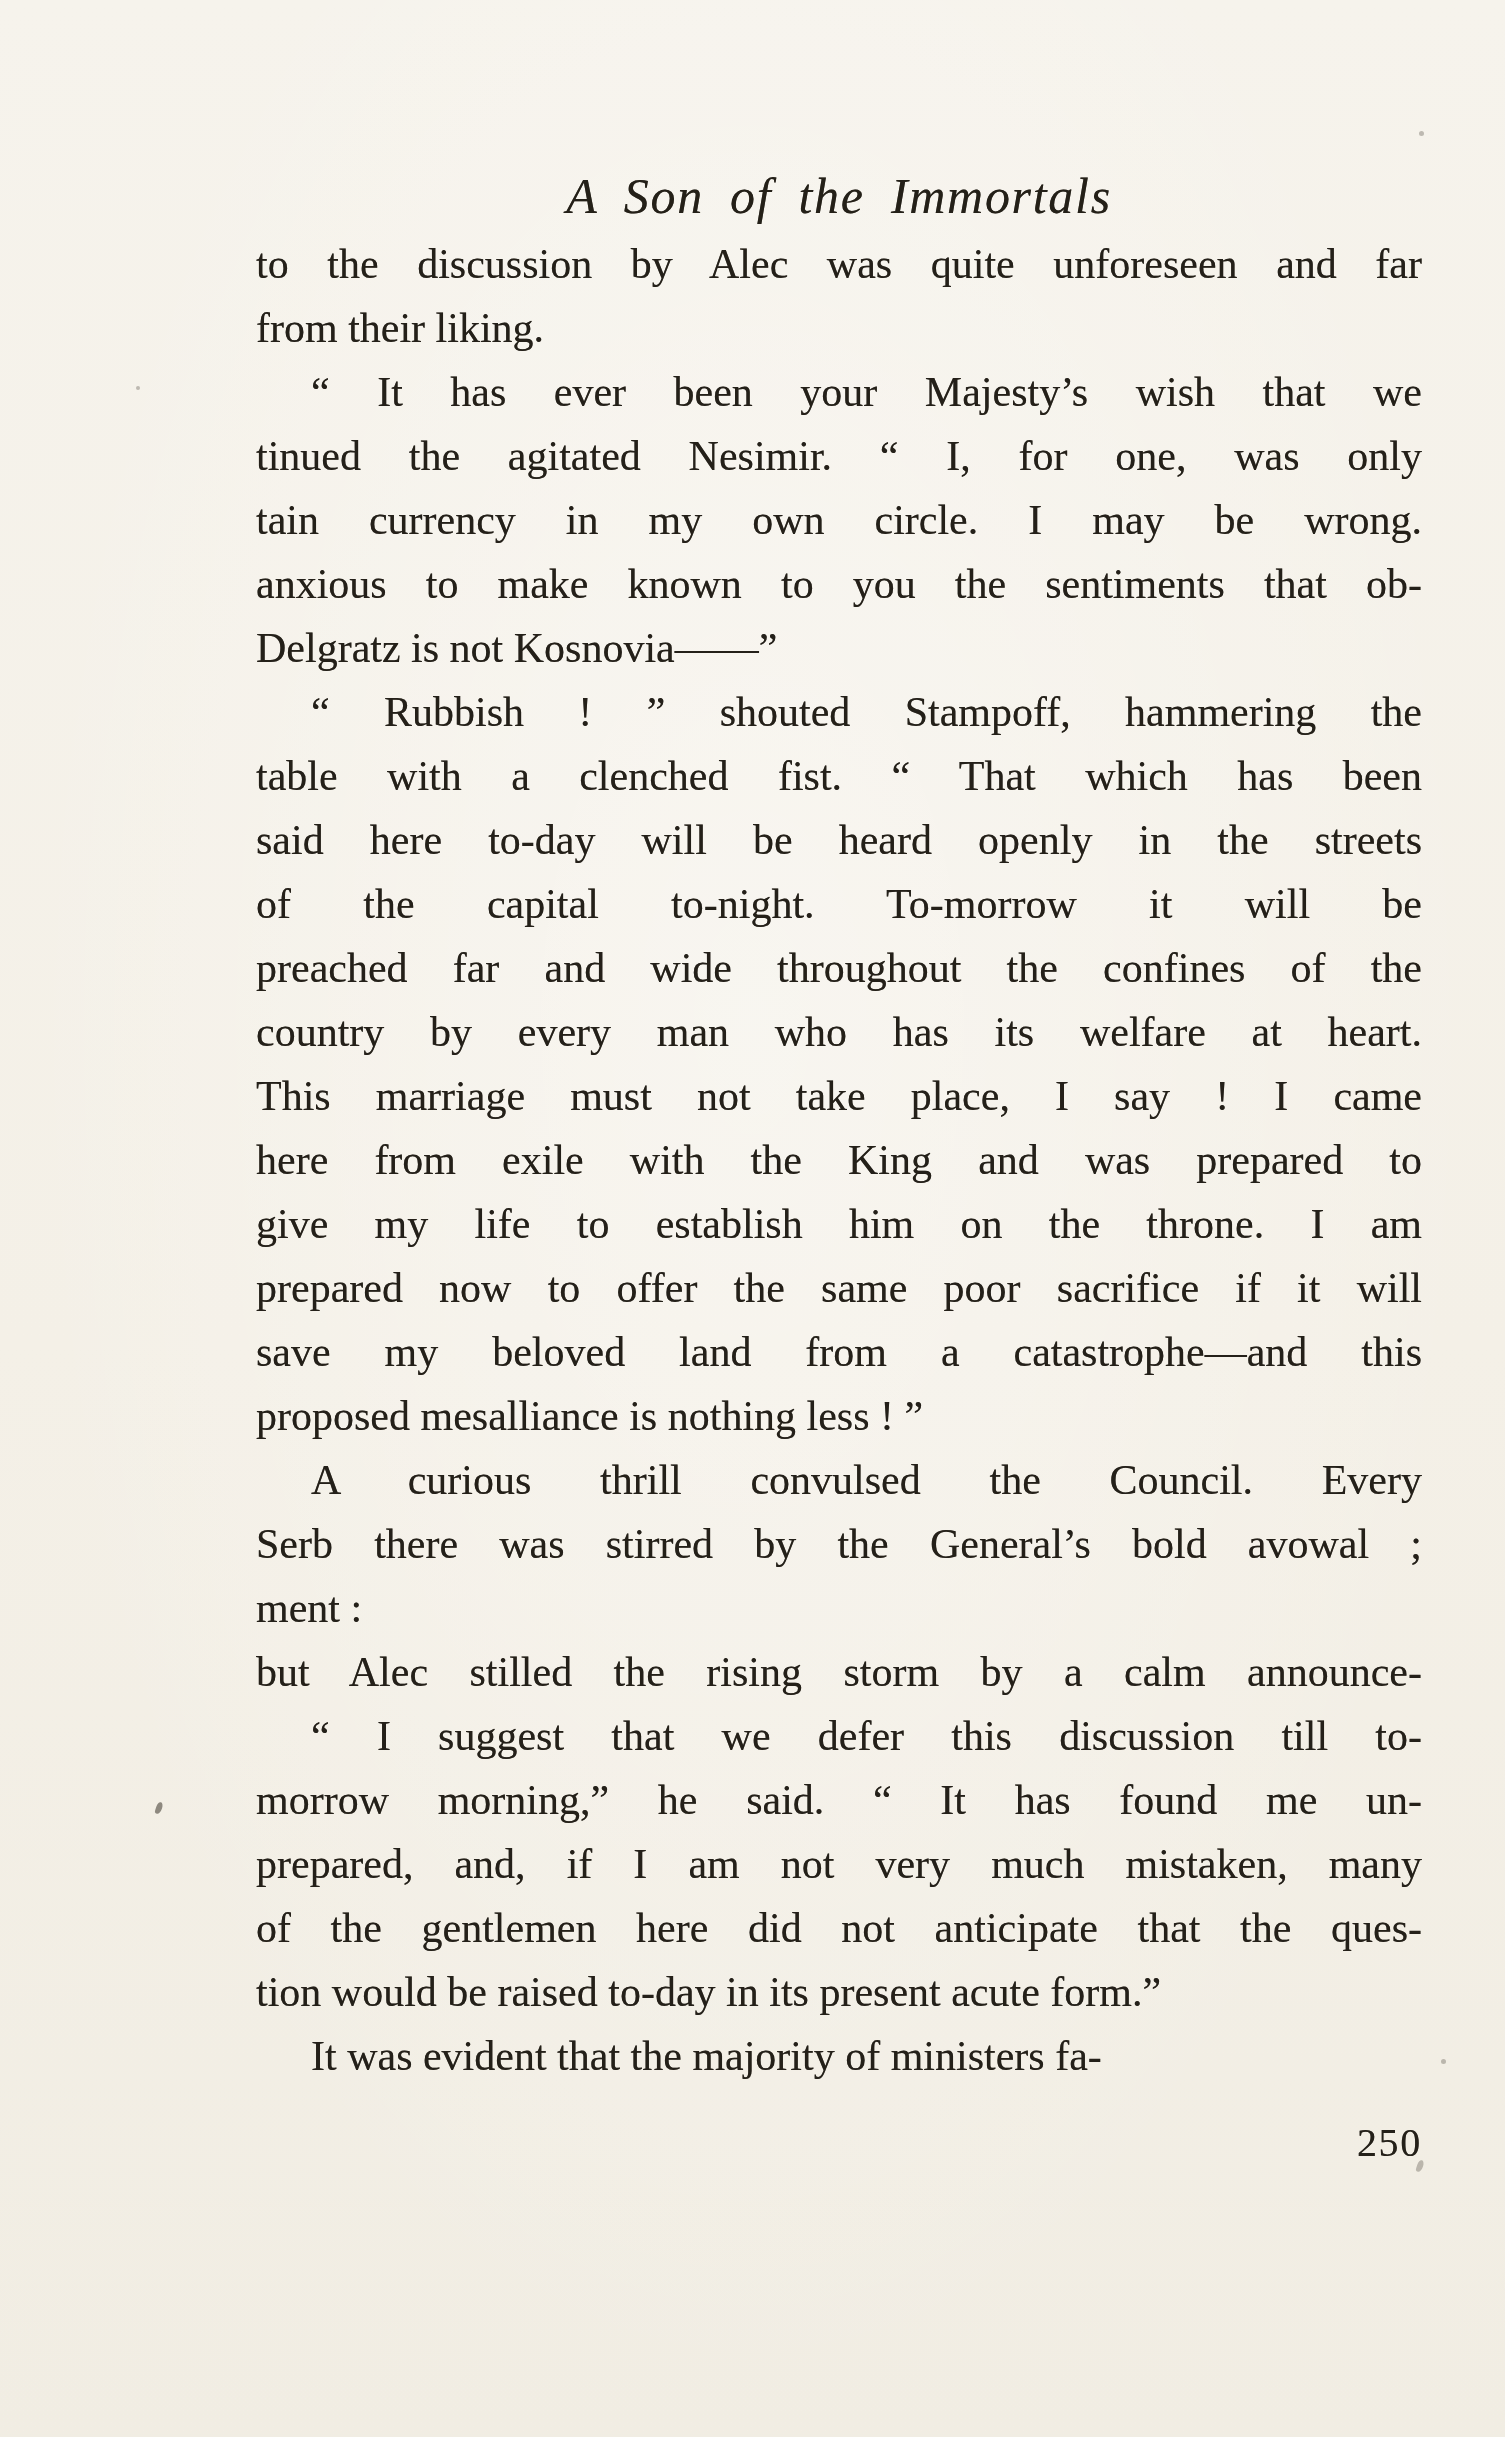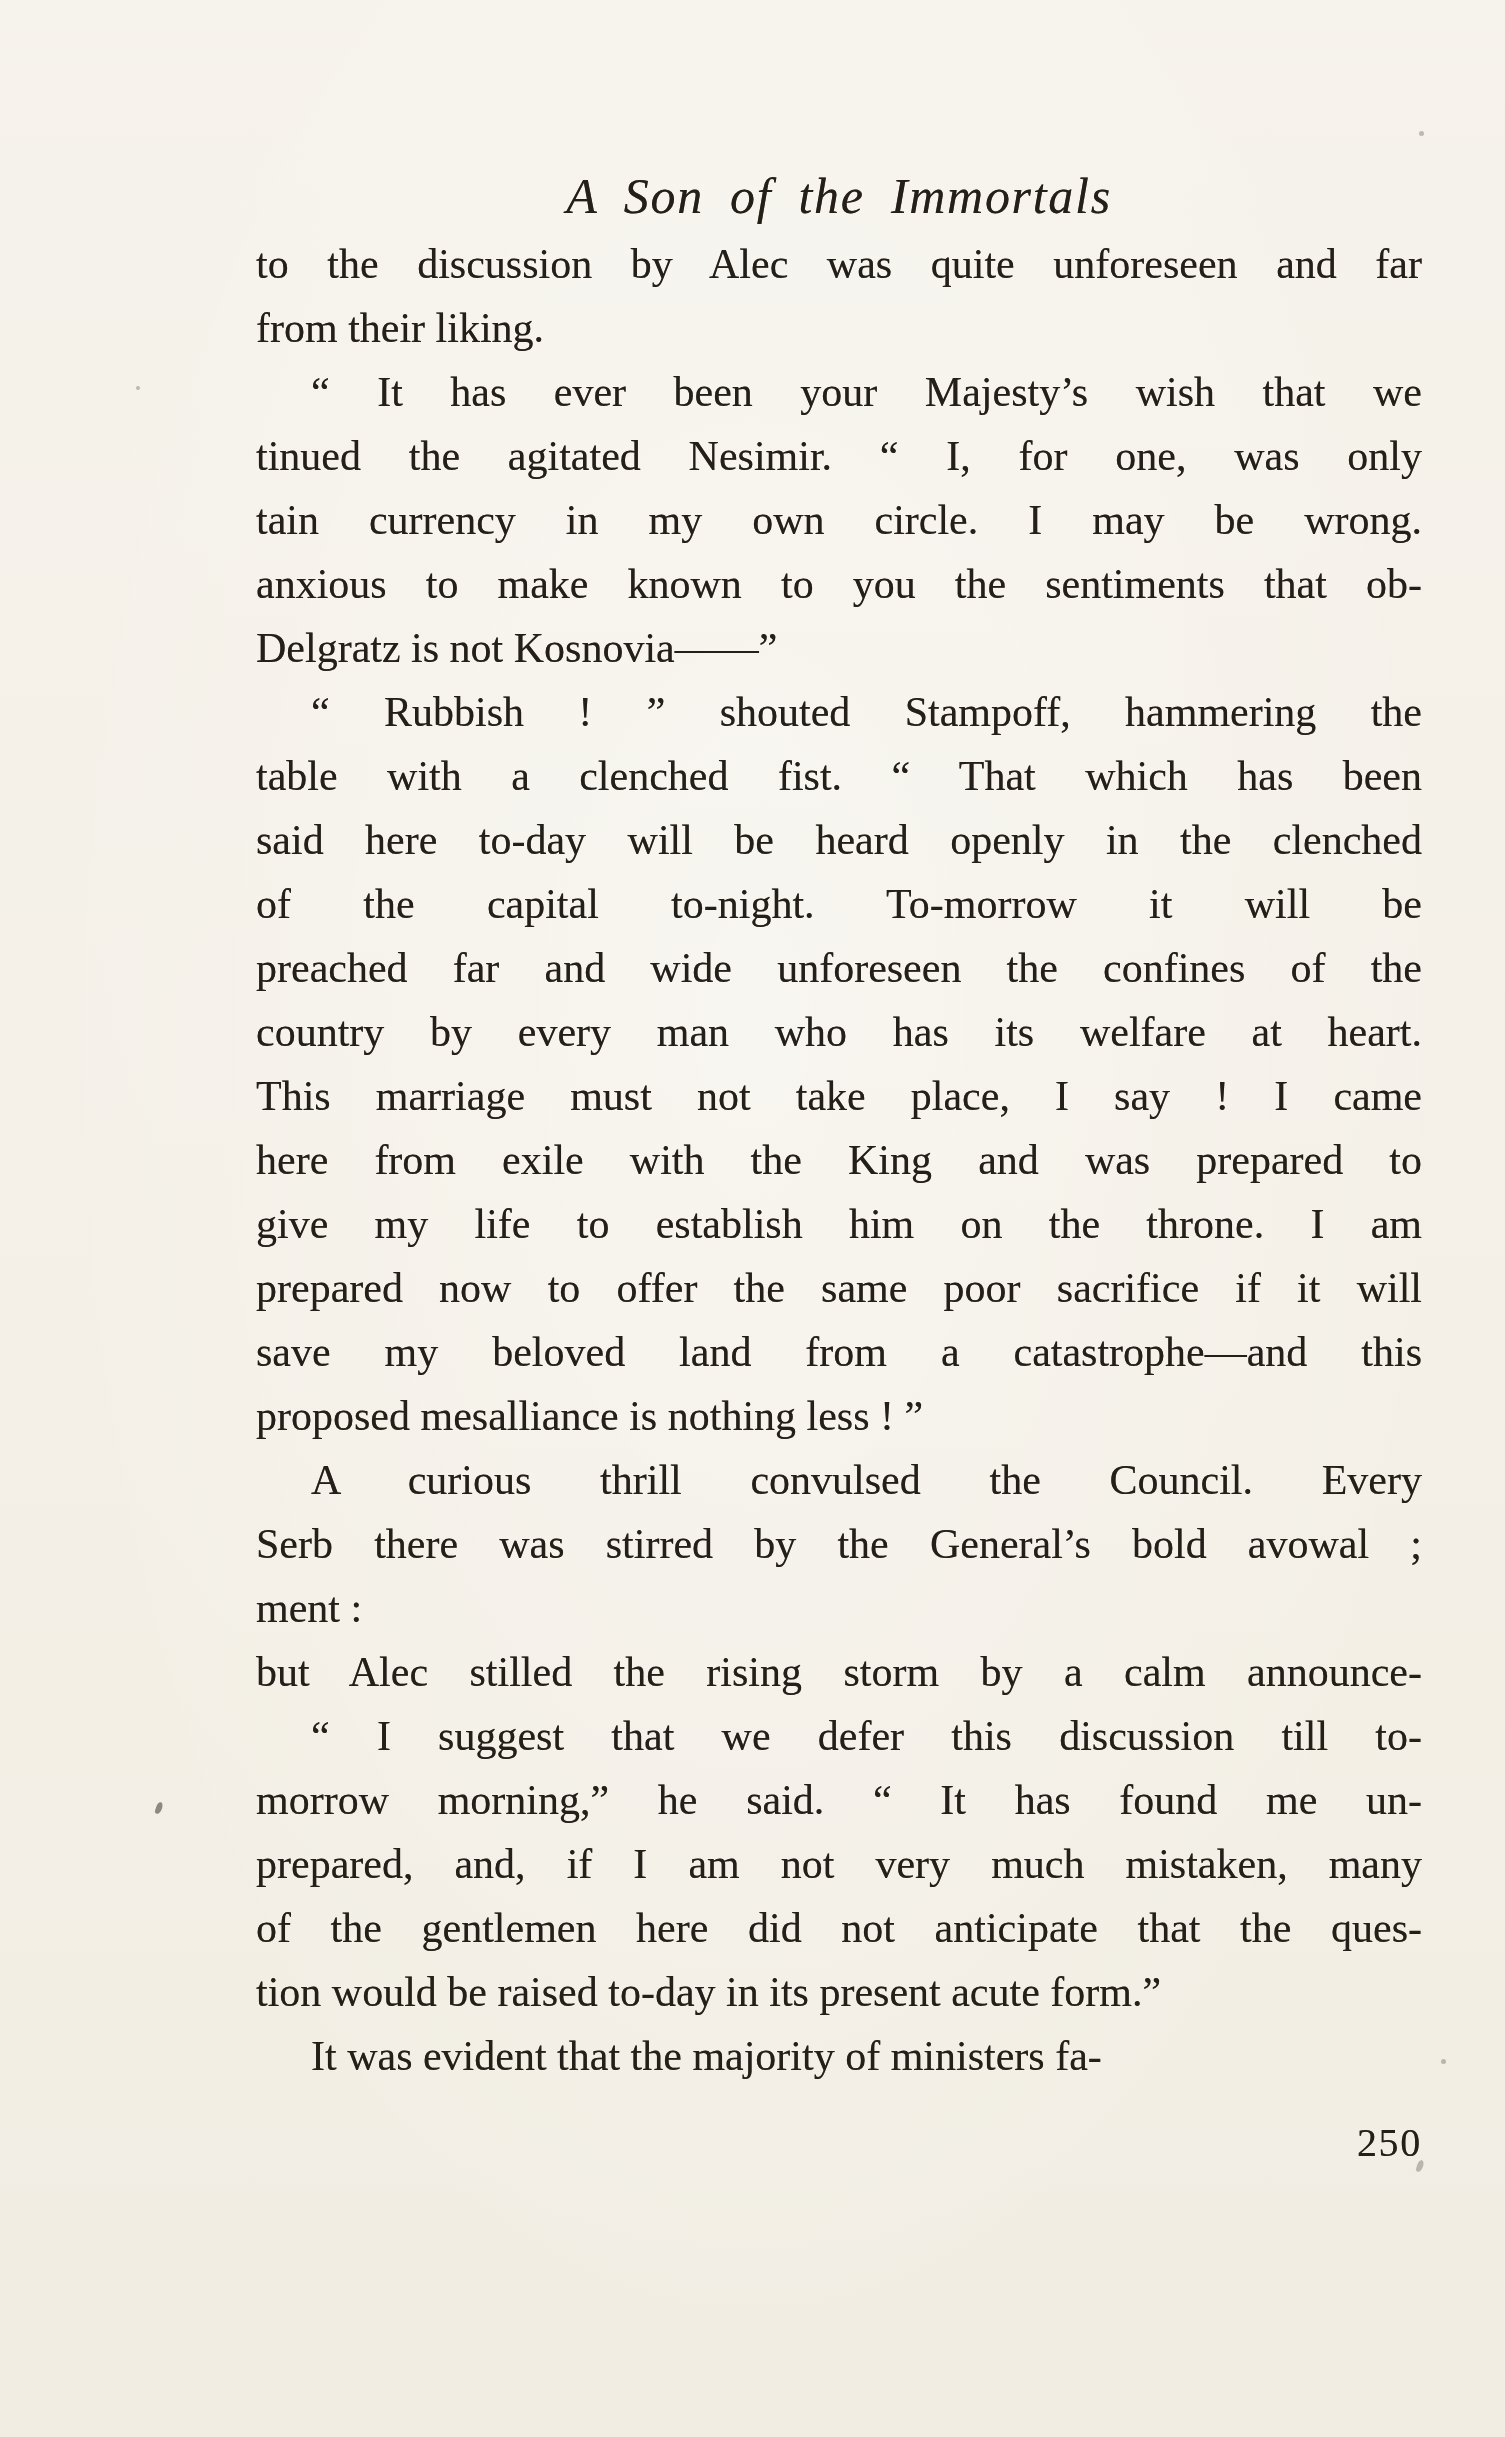--- a/index.html
+++ b/index.html
@@ -90,23 +90,23 @@
   <div class="body-text">
       <div class="line">to the discussion by Alec was quite unforeseen and far</div>
       <div class="line last">from their liking.</div>
       <div class="line indent">“ It has ever been your Majesty’s wish that we</div>
       <div class="line">tinued the agitated Nesimir. “ I, for one, was only</div>
       <div class="line">tain currency in my own circle. I may be wrong.</div>
       <div class="line">anxious to make known to you the sentiments that ob-</div>
       <div class="line last">Delgratz is not Kosnovia——”</div>
       <div class="line indent">“ Rubbish ! ” shouted Stampoff, hammering the</div>
       <div class="line">table with a clenched fist. “ That which has been</div>
-      <div class="line">said here to-day will be heard openly in the clenched</div>
+      <div class="line">said here to-day will be heard openly in the streets</div>
       <div class="line">of the capital to-night. To-morrow it will be</div>
-      <div class="line">preached far and wide unforeseen the confines of the</div>
+      <div class="line">preached far and wide throughout the confines of the</div>
       <div class="line">country by every man who has its welfare at heart.</div>
       <div class="line">This marriage must not take place, I say ! I came</div>
       <div class="line">here from exile with the King and was prepared to</div>
       <div class="line">give my life to establish him on the throne. I am</div>
       <div class="line">prepared now to offer the same poor sacrifice if it will</div>
       <div class="line">save my beloved land from a catastrophe—and this</div>
       <div class="line last">proposed mesalliance is nothing less ! ”</div>
       <div class="line indent">A curious thrill convulsed the Council. Every</div>
       <div class="line">Serb there was stirred by the General’s bold avowal ;</div>
       <div class="line last">ment :</div>

